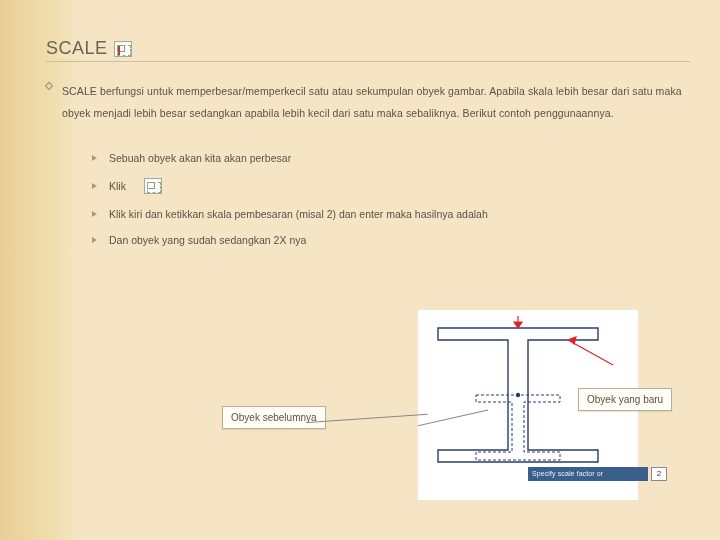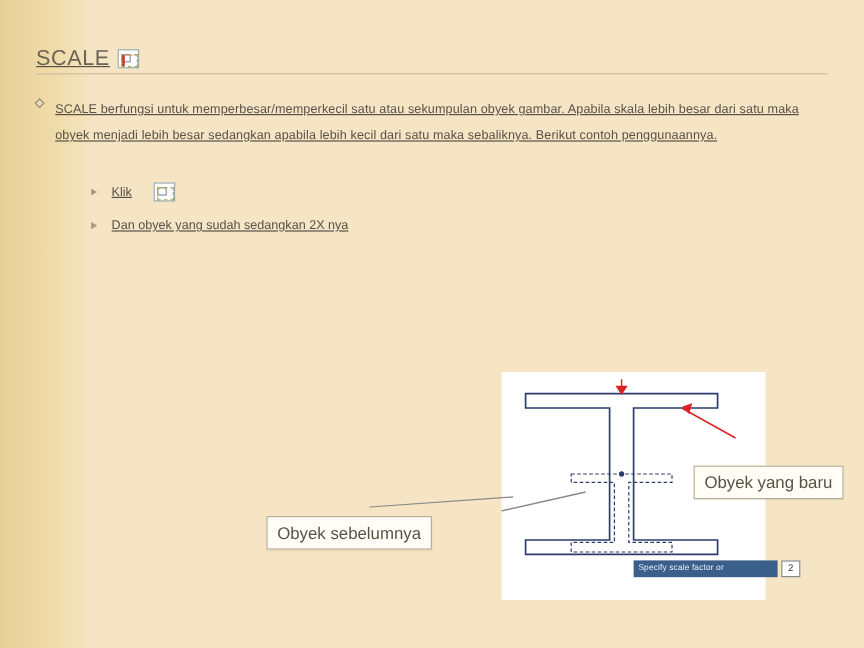--- a/index.html
+++ b/index.html
@@ -13,22 +13,21 @@
     position: relative;
     overflow: hidden;
   }
   .leftstripe {
     position: absolute;
     left: 0; top: 0; width: 80px; height: 540px;
     background: linear-gradient(90deg, #e8cf98 0%, #f0dcab 60%, #f5e5c5 100%);
   }
   .content {
     position: relative;
-    padding: 38px 30px 0 30px;
-    text-decoration: underline;
+    padding: 38px 30px 0 46px;
   }
   .heading-row {
     display: flex;
     align-items: center;
     gap: 6px;
     margin-bottom: 2px;
   }
   .heading {
     font-size: 18px;
     letter-spacing: 0.5px;
@@ -127,28 +126,28 @@
     top: 310px;
     width: 220px;
     height: 190px;
     background: #fff;
   }
   .diagram svg { position: absolute; left: 0; top: 0; }
   .callout {
     position: absolute;
     background: #fffdf5;
     border: 1px solid #b8b096;
-    font-size: 14px;
+    font-size: 10px;
     padding: 5px 8px;
     color: #5a5248;
     white-space: nowrap;
     box-shadow: 0 1px 1px rgba(120,110,80,0.15);
   }
   .callout.baru { left: 578px; top: 388px; }
-  .callout.sebelum { left: 222px; top: 430px; }
+  .callout.sebelum { left: 222px; top: 406px; }
   .arrow-line {
     position: absolute;
     background: #888;
     height: 1px;
   }
   .scale-prompt {
     position: absolute;
     left: 528px;
     top: 467px;
     width: 120px;
@@ -188,22 +187,30 @@
   <div class="rule"></div>
 
   <div class="para-block">
     <div class="diamond"></div>
     <div class="para">SCALE berfungsi untuk memperbesar/memperkecil satu atau sekumpulan obyek gambar. Apabila skala lebih besar dari satu maka obyek menjadi lebih besar sedangkan apabila lebih kecil dari satu maka sebaliknya. Berikut contoh penggunaannya.</div>
   </div>
 
   <div class="sublist">
     <div class="subitem">
       <div class="chev"></div>
+      <span>Sebuah obyek akan kita akan perbesar</span>
+    </div>
+    <div class="subitem">
+      <div class="chev"></div>
       <span>Klik</span>
       <span class="mini-icon"></span>
+    </div>
+    <div class="subitem">
+      <div class="chev"></div>
+      <span>Klik kiri dan ketikkan skala pembesaran (misal 2) dan enter maka hasilnya adalah</span>
     </div>
     <div class="subitem">
       <div class="chev"></div>
       <span>Dan obyek yang sudah sedangkan 2X nya</span>
     </div>
   </div>
 </div>
 
 <div class="diagram">
   <svg width="220" height="190">

